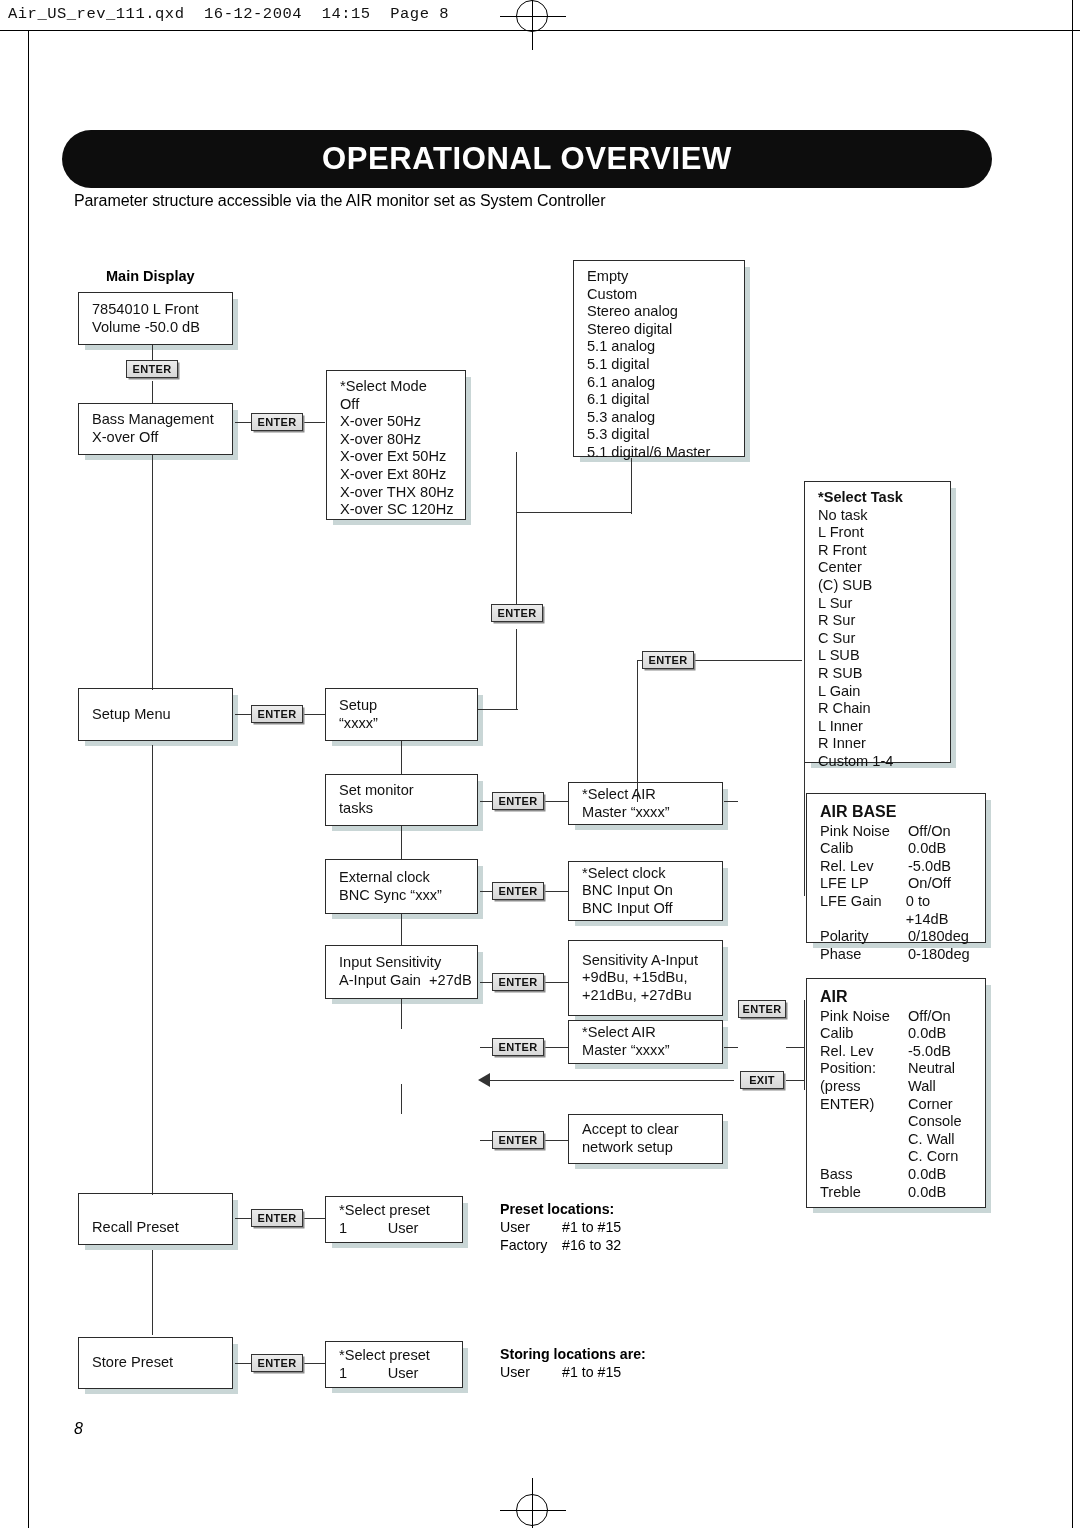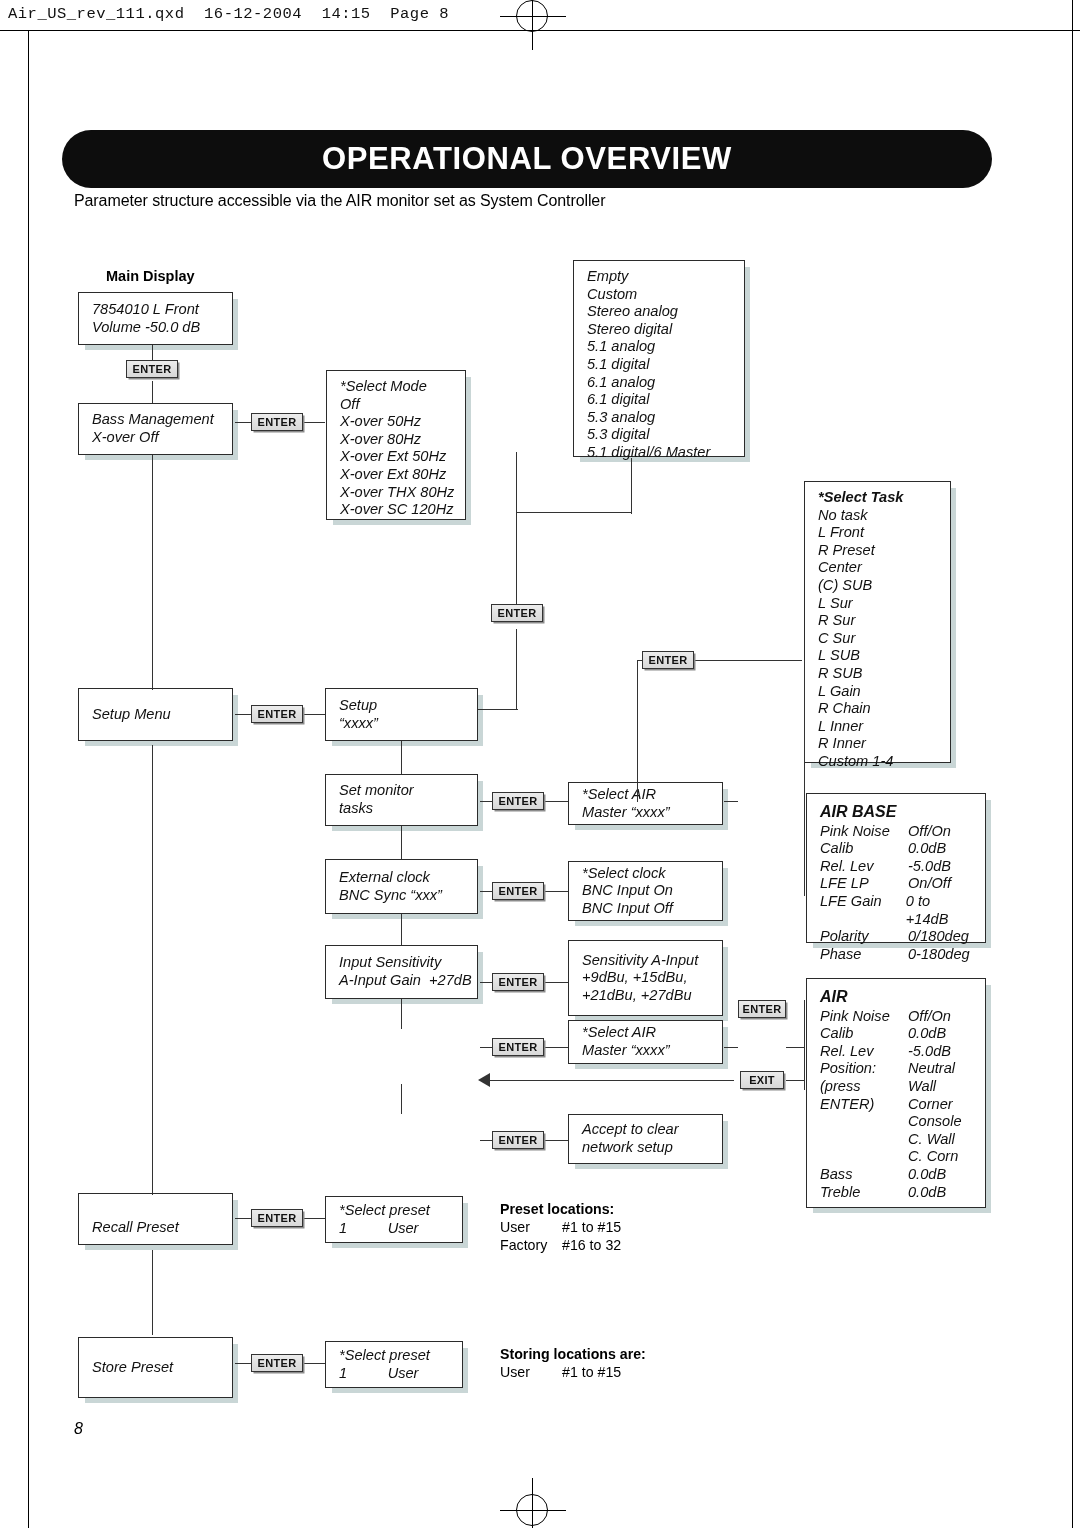--- a/index.html
+++ b/index.html
@@ -115,21 +115,20 @@
   .node {
     position: absolute;
     box-sizing: border-box;
     background: #ffffff;
     border: 1.4px solid #2b2b2b;
     box-shadow: 6px 6px 0 -1px #c9d6d6;
     padding: 7px 10px 7px 13px;
     font-size: 14.6px;
     line-height: 17.6px;
     color: #111;
-    font-style: italic;
   }
   .node.center-v {
     display: flex;
     flex-direction: column;
     justify-content: center;
   }
   .node .ln { white-space: pre; }
   .node .hd { font-weight: bold; }
 
   .caption {
@@ -328,21 +327,21 @@
     <div class="ln">6.1 digital</div>
     <div class="ln">5.3 analog</div>
     <div class="ln">5.3 digital</div>
     <div class="ln">5.1 digital/6 Master</div>
   </div>
 
   <div class="node" style="left:804px; top:481px; width:147px; height:282px;">
     <div class="ln hd">*Select Task</div>
     <div class="ln">No task</div>
     <div class="ln">L Front</div>
-    <div class="ln">R Preset</div>
+    <div class="ln">R Front</div>
     <div class="ln">Center</div>
     <div class="ln">(C) SUB</div>
     <div class="ln">L Sur</div>
     <div class="ln">R Sur</div>
     <div class="ln">C Sur</div>
     <div class="ln">L SUB</div>
     <div class="ln">R SUB</div>
     <div class="ln">L Gain</div>
     <div class="ln">R Chain</div>
     <div class="ln">L Inner</div>
@@ -485,21 +484,21 @@
 
   <div class="node center-v" style="left:78px; top:1193px; width:155px; height:52px;justify-content:flex-end;">
     <div class="ln">Recall Preset</div>
   </div>
 
   <div class="node center-v" style="left:325px; top:1196px; width:138px; height:47px;">
     <div class="ln">*Select preset</div>
     <div class="ln">1          User</div>
   </div>
 
-  <div class="node center-v" style="left:78px; top:1337px; width:155px; height:61px;">
+  <div class="node center-v" style="left:78px; top:1337px; width:155px; height:52px;">
     <div class="ln">Store Preset</div>
   </div>
 
   <div class="node center-v" style="left:325px; top:1341px; width:138px; height:47px;">
     <div class="ln">*Select preset</div>
     <div class="ln">1          User</div>
   </div>
 
   <div class="legend" style="left:500px; top:1200px;">
     <div class="ttl">Preset locations:</div>

